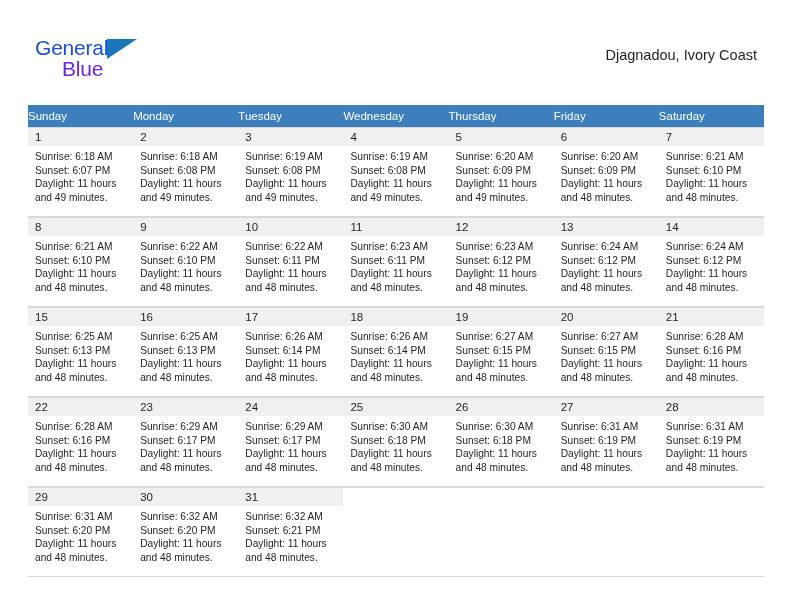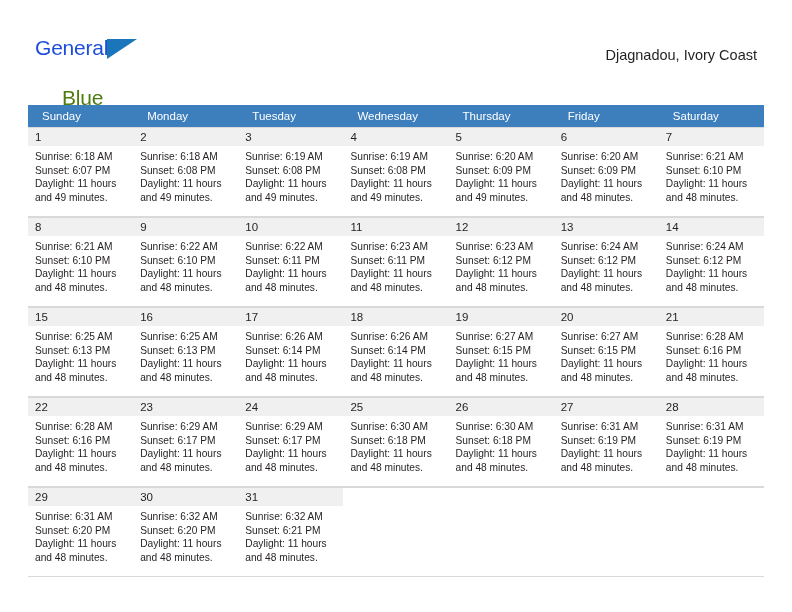--- a/index.html
+++ b/index.html
@@ -55,23 +55,22 @@
     height: 0;
     border-left: 30px solid #1b75bb;
     border-bottom: 20px solid transparent;
   }
   .logo-blue {
     position: absolute;
     left: 27px;
     top: 21px;
     font-size: 21px;
     letter-spacing: -0.2px;
-    color: #4d7c0f;
+    color: #6d28d9;
     line-height: 24px;
-    margin-top: 29px;
   }
 
   .title-block {
     position: absolute;
     right: 35px;
     top: 30px;
     text-align: right;
   }
   .cal-title {
     font-size: 28px;
@@ -96,21 +95,21 @@
     width: 736px;
     border-collapse: collapse;
     table-layout: fixed;
   }
   .calendar th {
     background: #3d7ebd;
     color: #ffffff;
     font-size: 11.5px;
     font-weight: normal;
     text-align: left;
-    padding: 5px 0 5px 14px;
+    padding: 5px 0 5px 0;
     height: 20px;
     box-sizing: border-box;
     border: none;
   }
   .calendar td {
     vertical-align: top;
     padding: 0;
     border: none;
     width: 105.14px;
   }

